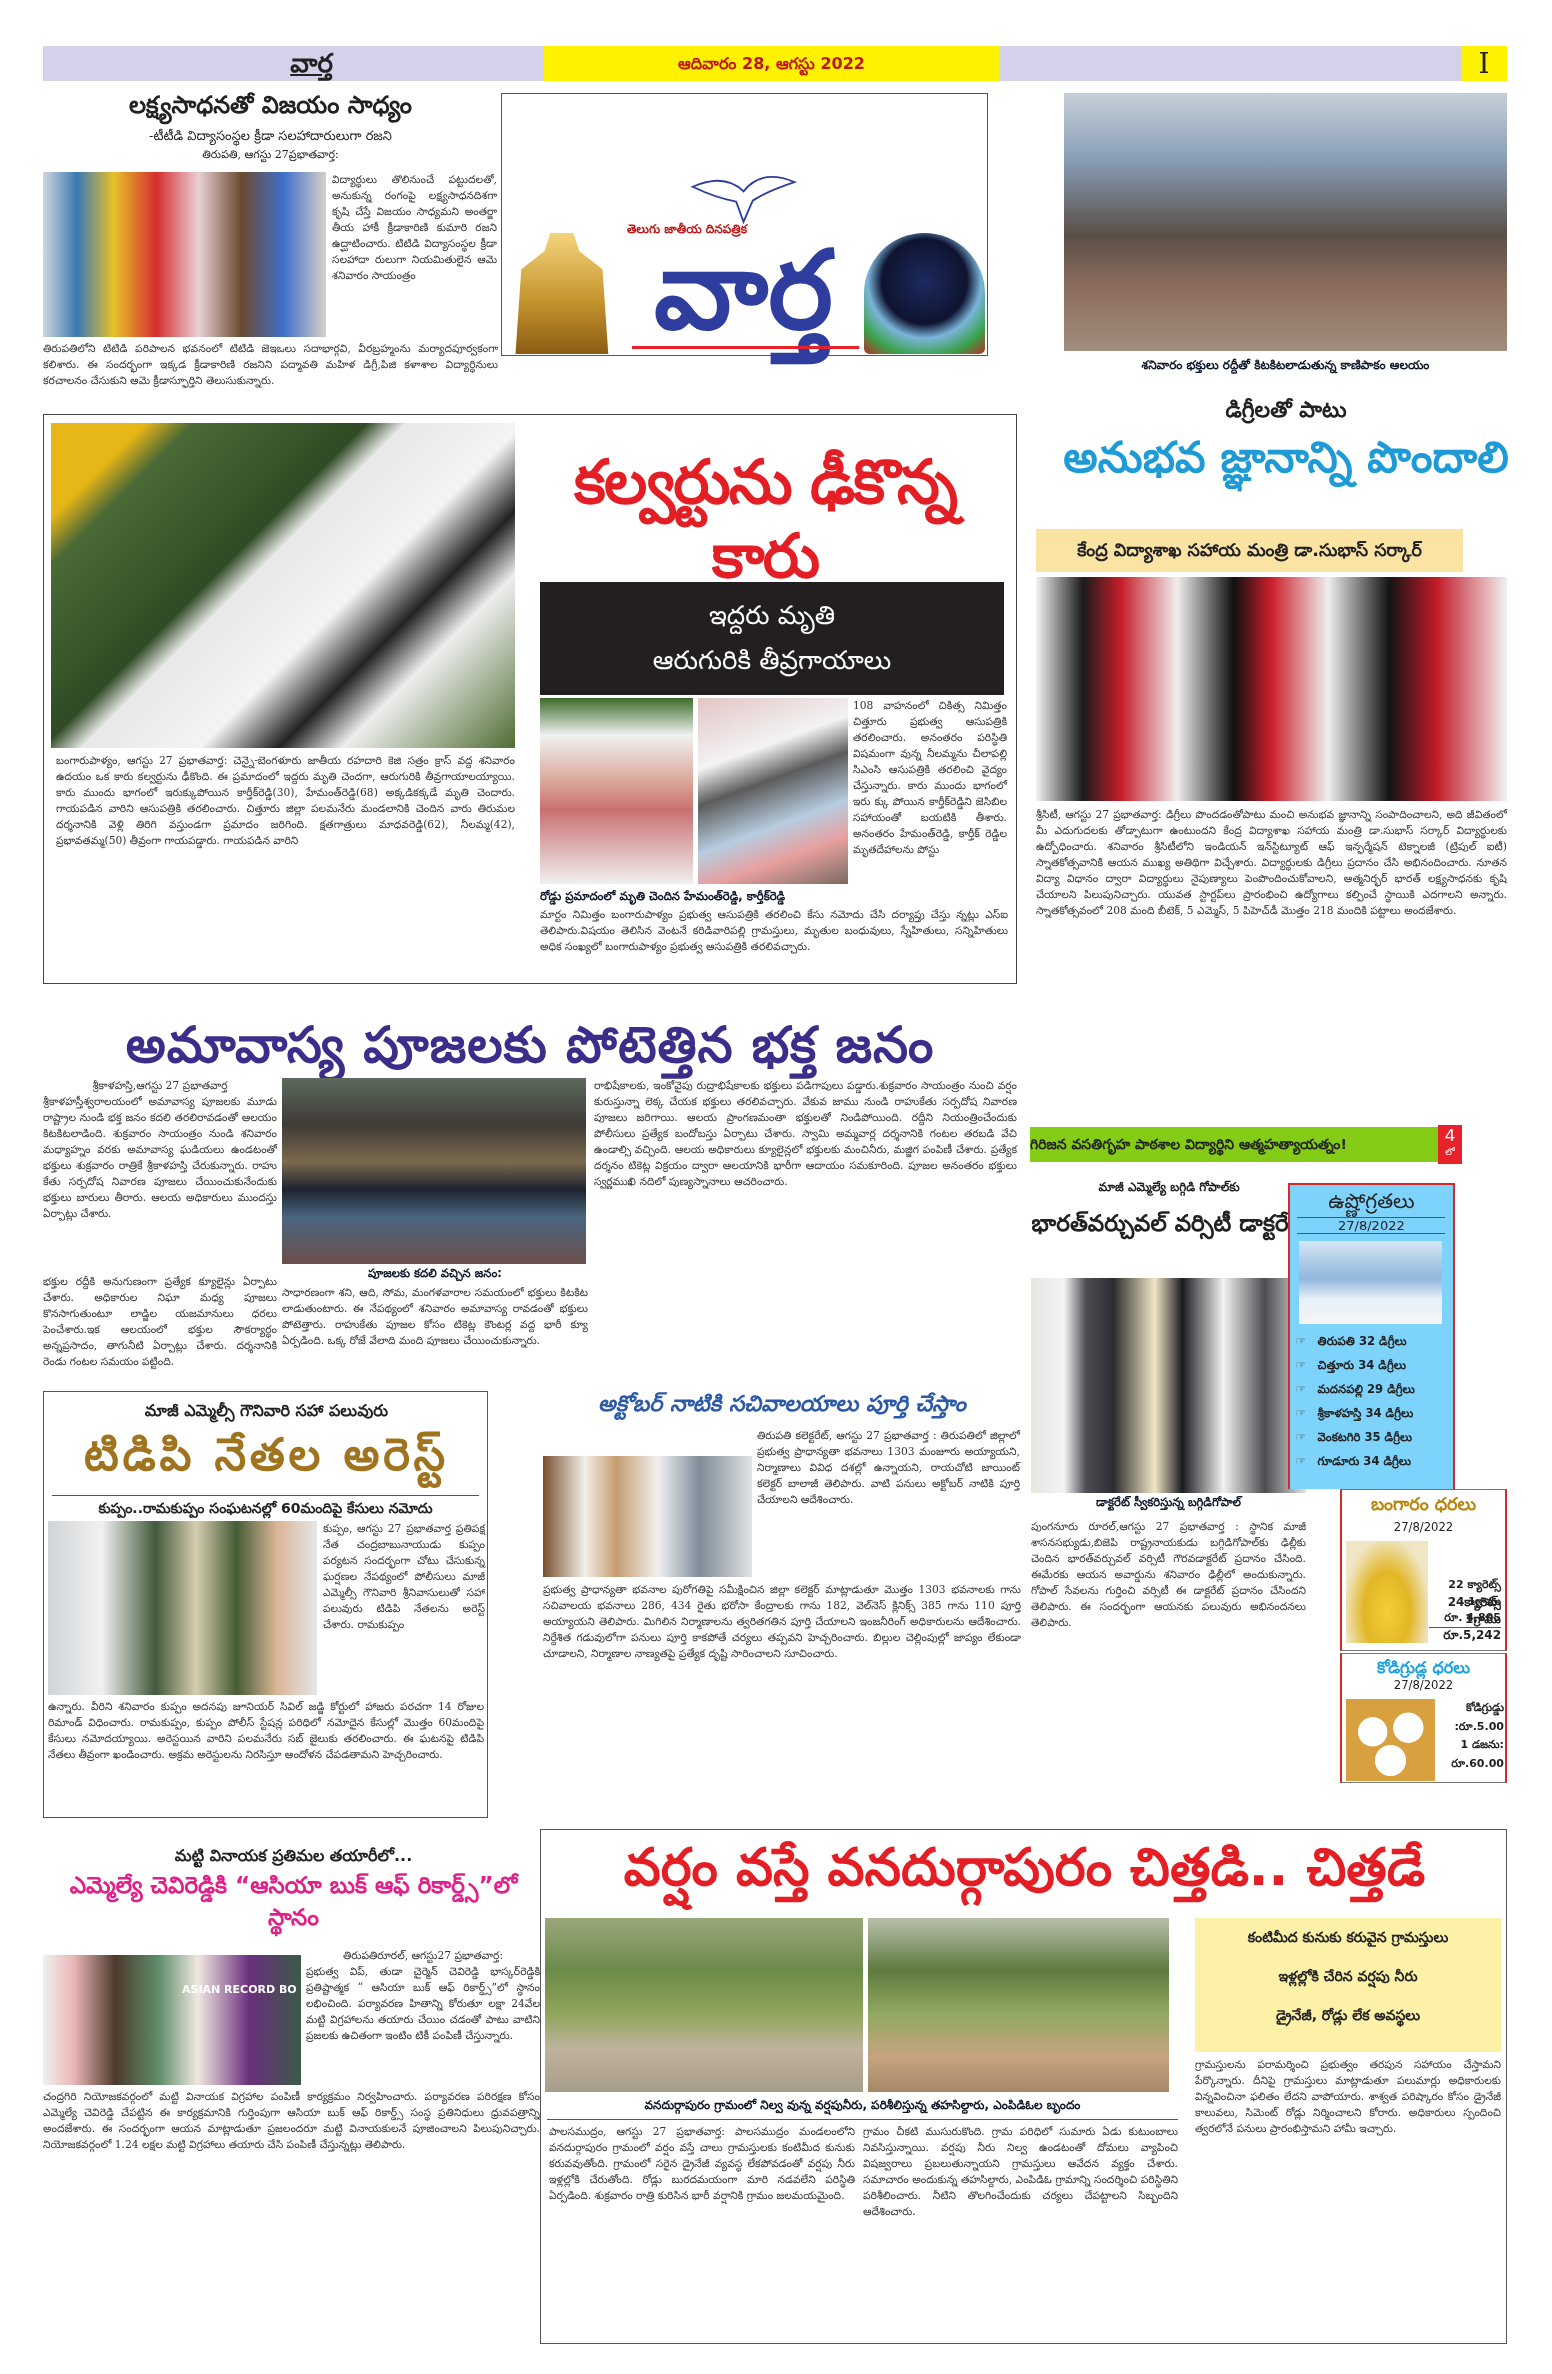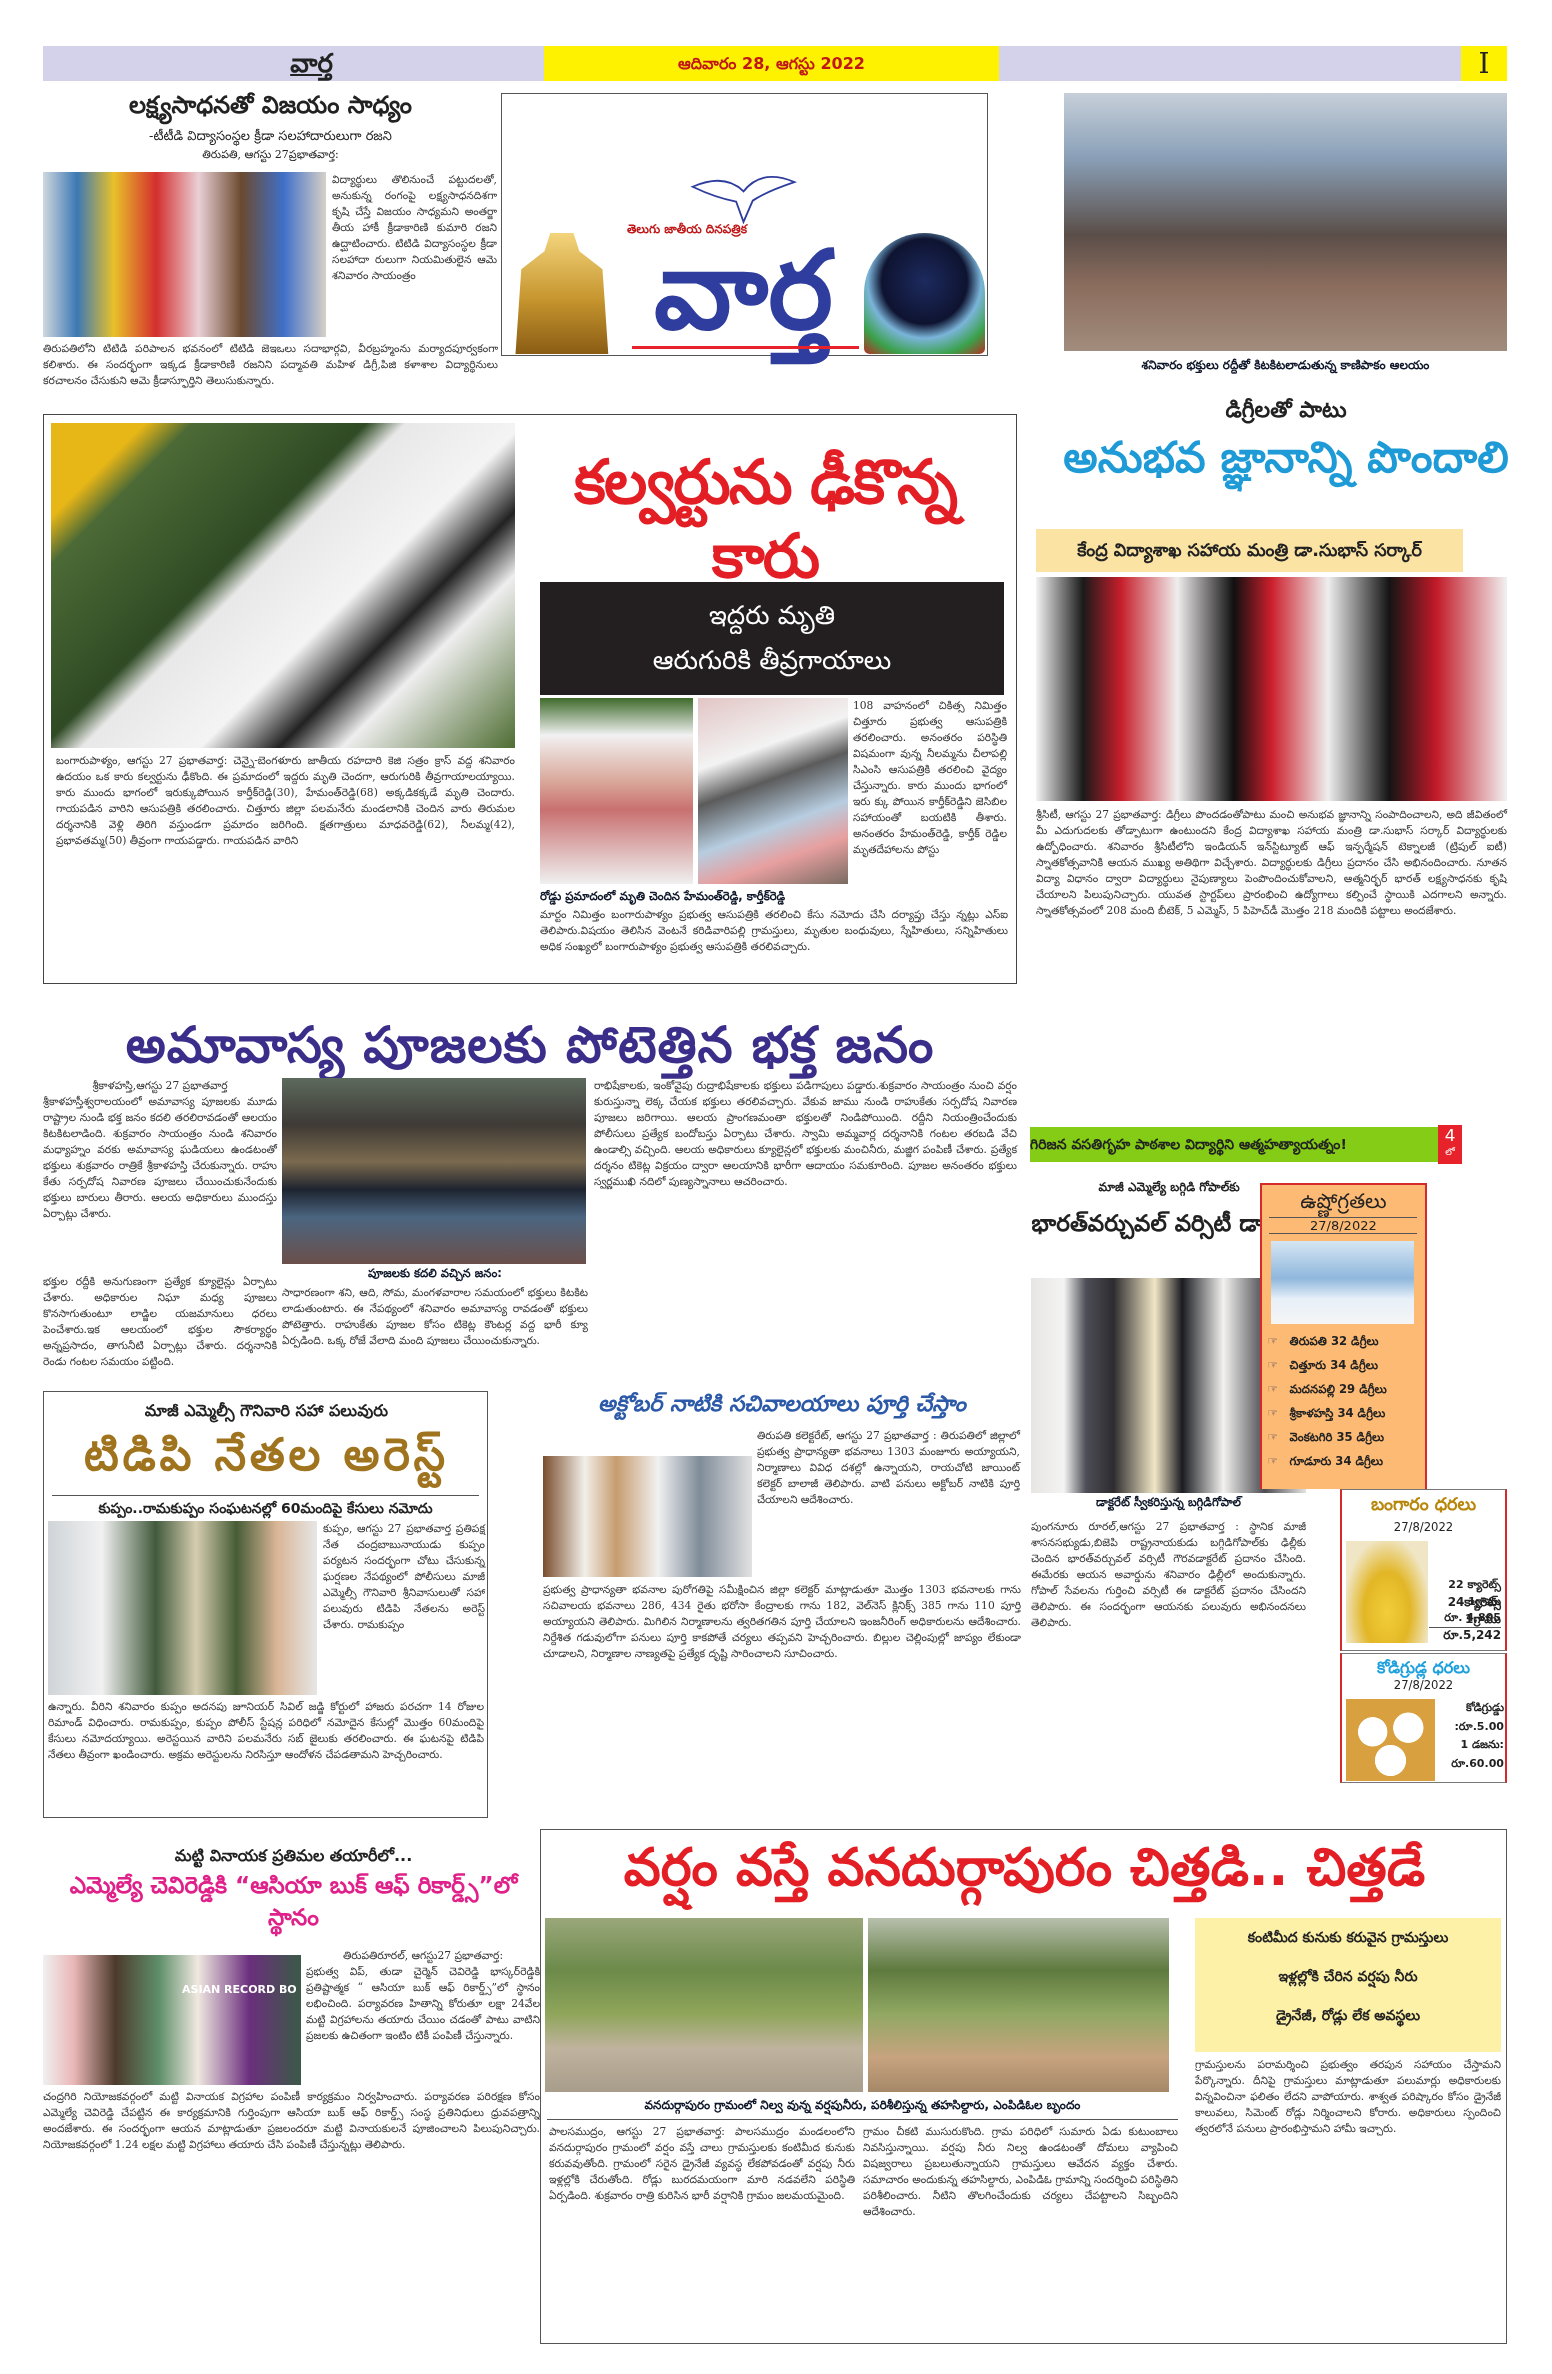--- a/index.html
+++ b/index.html
@@ -74,21 +74,21 @@
   #girijana-pg .lo { font-size: 9.3px; display: block; line-height: 13px; }
 
   
   #doc-pre { left: 1030px; top: 1180px; width: 278px; font-size: 12px; font-weight: bold; text-align: center; }
   #doc-head { left: 1030px; top: 1210px; width: 278px; font-size: 23px; font-weight: bold; text-align: center; }
   #doc-photo { left: 1031px; top: 1278px; width: 275px; height: 215px; background: linear-gradient(90deg,#e8e6e3 0%,#f3f3f3 12%,#4d4e56 20%,#2e2c2f 30%,#f1e6c6 45%,#1b1c22 55%,#f2f1ef 70%,#4c4c52 85%,#e5e3e0 100%); }
   #doc-cap { left: 1031px; top: 1495px; width: 275px; font-size: 11.6px; }
   #doc-body { left: 1031px; top: 1519px; width: 275px; }
 
   
-  #weather { left: 1260px; top: 1183px; width: 167px; height: 306px; background: #fdba74; border-left: 2.8px solid #d52a2a; border-right: 2.8px solid #d52a2a; border-top: 2.8px solid #d52a2a; }
+  #weather { left: 1288px; top: 1183px; width: 167px; height: 306px; background: #7dd3fc; border-left: 2.8px solid #d52a2a; border-right: 2.8px solid #d52a2a; border-top: 2.8px solid #d52a2a; }
   #weather .title { top: 3.7px; left: 0; width: 100%; font-size: 20.4px; color: #222; text-align: center; font-family: "DejaVu Sans", sans-serif; }
   #weather .date { top: 32px; left: 7.4px; width: 148px; font-size: 13px; text-align: center; border-top: 0.9px solid #555; border-bottom: 0.9px solid #555; }
   #weather .sky { top: 56px; left: 9.3px; width: 143px; height: 83px; background: linear-gradient(180deg,#d6e6f4 0%,#8fb7dc 45%,#e8f0f8 70%,#f5f5f5 100%); }
   #weather ul { position: absolute; top: 144px; left: 5.6px; list-style: none; }
   #weather li { font-size: 11.6px; font-weight: bold; height: 24px; line-height: 24px; }
   #weather li .hand { display: inline-block; width: 22px; color: #555; font-weight: normal; }
 
   #gold { left: 1340px; top: 1489px; width: 167px; height: 162px; border: 0.9px solid #777; border-left: 2.8px solid #d52a2a; border-right: 2.8px solid #d52a2a; background: #fff; }
   #gold .title { top: 3.7px; left: 0; width: 100%; font-size: 17.6px; font-weight: bold; color: #b8860b; text-align: center; }
   #gold .date { top: 30px; left: 0; width: 100%; font-size: 11.6px; text-align: center; }

